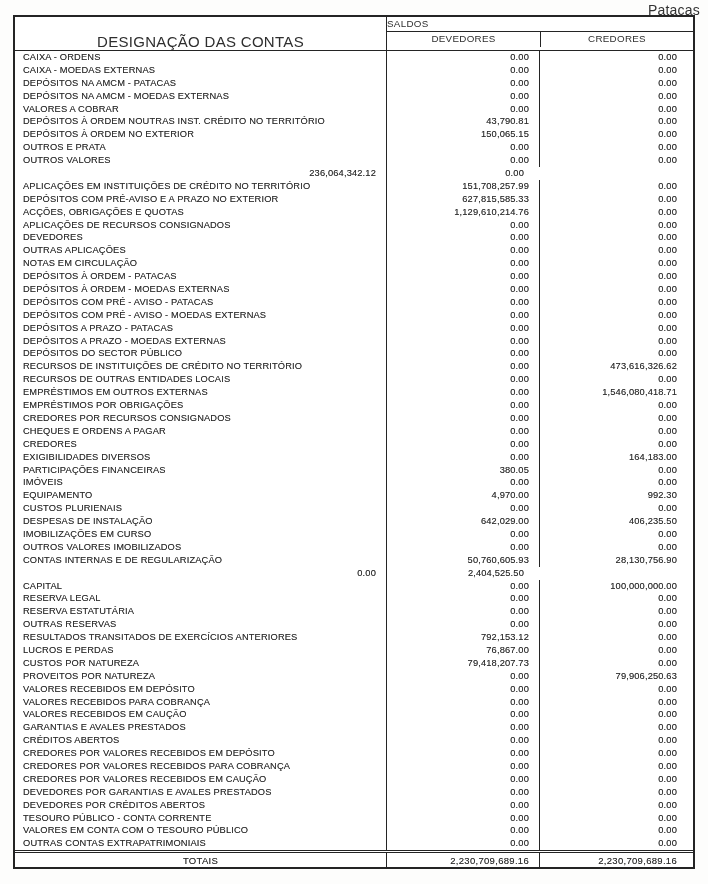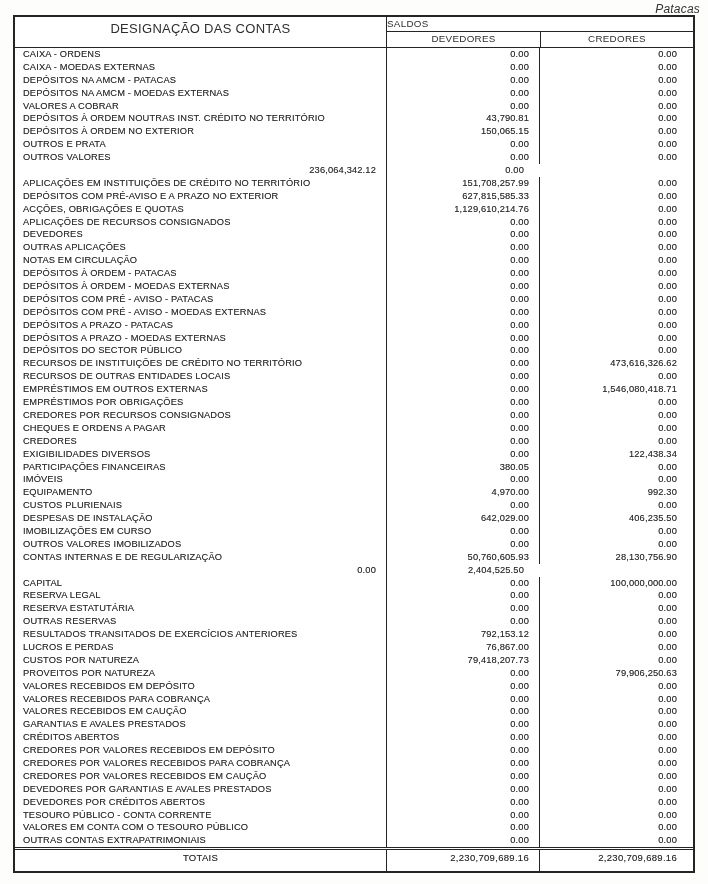--- a/index.html
+++ b/index.html
@@ -7,33 +7,33 @@
   body {
     position:relative;
     width:708px; height:884px;
     background:#fdfdfc;
     font-family:"Liberation Sans","DejaVu Sans",sans-serif;
     color:#2e2e2e;
     -webkit-font-smoothing:antialiased;
   }
   .currency-label {
     position:absolute; top:2px; right:8px;
-    font-size:12px; letter-spacing:.2px; color:#333;font-style:italic;
+    font-size:14px; letter-spacing:.2px; color:#333;
   }
   .tbl {
     position:absolute; left:13px; top:15px; width:682px;
     border:2px solid #242424;
     background:#fff;
   }
   
   .hdr { display:grid; grid-template-columns:372px 1fr; border-bottom:1px solid #242424; }
   .hdr-left {
     border-right:1px solid #242424;
     display:flex; justify-content:center; align-items:flex-start;
-    padding-top:4px; font-size:13px; letter-spacing:.3px;
+    padding-top:16px; font-size:15px; letter-spacing:.3px;
   }
   .hdr-right .saldos {
     height:15px; line-height:14px; 
     border-bottom:1px solid #242424;
     font-size:9.8px; letter-spacing:.3px;
   }
   .hdr-right .subcols { display:grid; grid-template-columns:153px 1fr; height:15px; }
   .hdr-right .subcols > div {
     line-height:14px; text-align:center; font-size:9.8px; letter-spacing:.3px;
   }
@@ -54,21 +54,21 @@
     font-variant-numeric:tabular-nums;
   }
   .body-row .cred {
     text-align:right; padding-right:16px;
     font-variant-numeric:tabular-nums;
   }
   
   .totals-row {
     display:grid; grid-template-columns:372px 153px 1fr;
     border-top:3px double #242424;
-    height:24px; line-height:16px;
+    height:17px; line-height:16px;
     font-size:9.5px; letter-spacing:.3px;
     text-shadow:0 0 .4px rgba(40,40,40,.55);
   }
   .totals-row .t-label { text-align:center; border-right:1px solid #242424; }
   .totals-row .t-dev { text-align:right; padding-right:10px; border-right:1px solid #242424; }
   .totals-row .t-cred { text-align:right; padding-right:16px; }
 </style>
 </head>
 <body>
 
@@ -238,21 +238,21 @@
         <div class="cred">0.00</div>
       </div>
       <div class="body-row">
         <div class="acct">CREDORES</div>
         <div class="dev">0.00</div>
         <div class="cred">0.00</div>
       </div>
       <div class="body-row">
         <div class="acct">EXIGIBILIDADES DIVERSOS</div>
         <div class="dev">0.00</div>
-        <div class="cred">122,438.34</div>
+        <div class="cred">164,183.00</div>
       </div>
       <div class="body-row">
         <div class="acct">PARTICIPAÇÕES FINANCEIRAS</div>
         <div class="dev">380.05</div>
         <div class="cred">0.00</div>
       </div>
       <div class="body-row">
         <div class="acct">IMÓVEIS</div>
         <div class="dev">0.00</div>
         <div class="cred">0.00</div>

